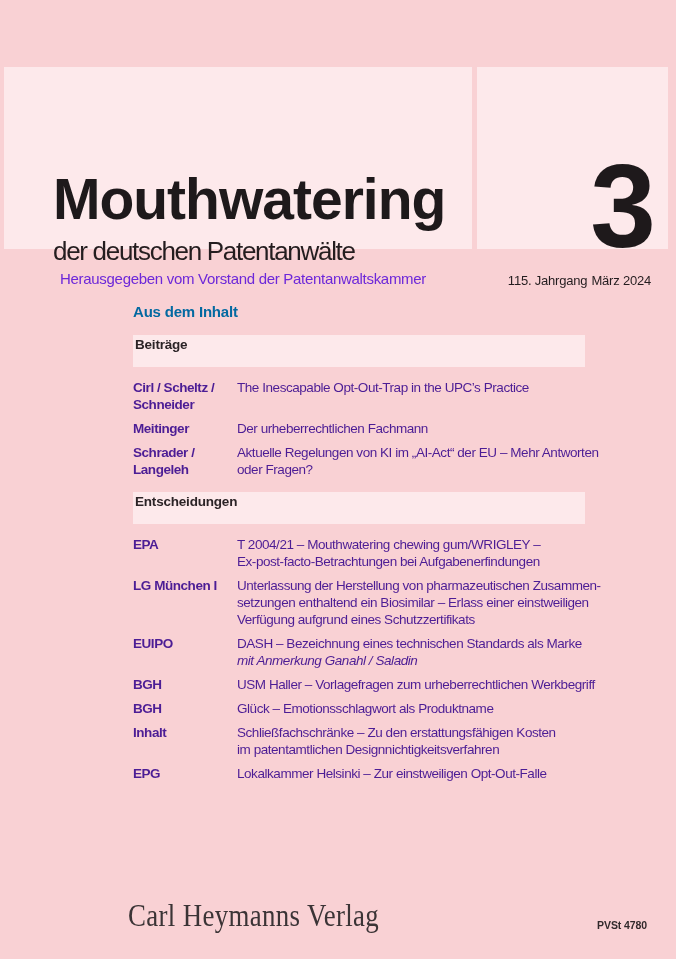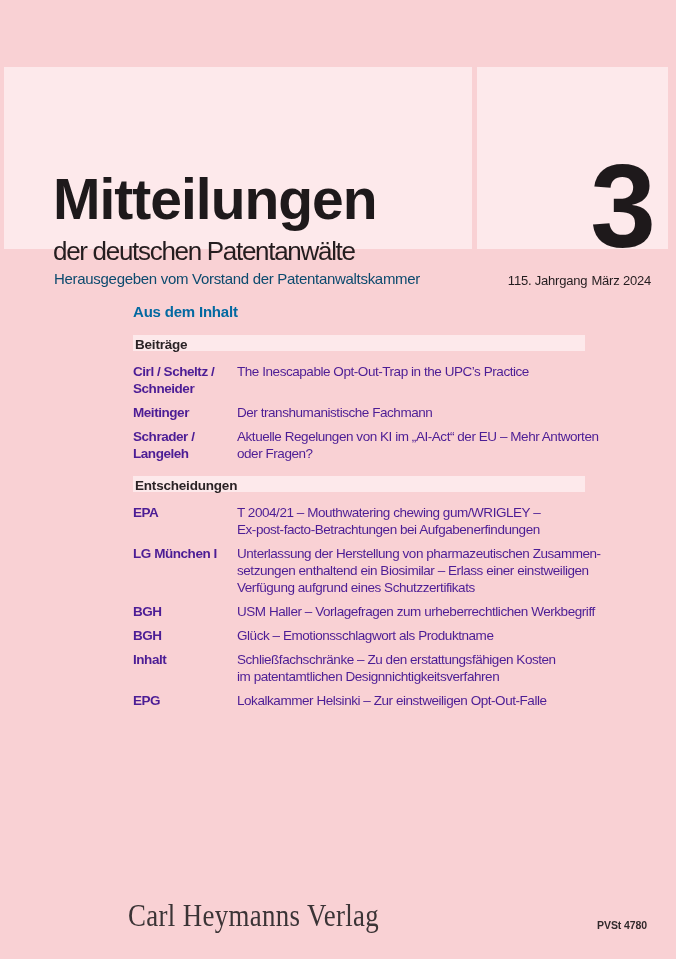--- a/index.html
+++ b/index.html
@@ -18,44 +18,44 @@
     position: absolute; left: 49px; top: 104px; margin: 0;
     font-size: 57px; line-height: 1; font-weight: 700;
     letter-spacing: -1px; color: #1e191b; white-space: pre;
   }
   .mast-subtitle {
     position: absolute; left: 49px; top: 171px; margin: 0;
     font-size: 26px; line-height: 1.05; font-weight: 400;
     letter-spacing: -1.3px; color: #241d1f; white-space: pre;
   }
   .mast-publisher {
-    position: absolute; left: 50px; top: 203px; margin: 0;
+    position: absolute; left: 56px; top: 203px; margin: 0;
     font-size: 15px; font-weight: 400; letter-spacing: -0.3px;
-    color: #0c4a6e; white-space: pre;
+    color: #6d28d9; white-space: pre;
   }
   .issue-number {
     position: absolute; right: 14px; top: 80px; margin: 0;
     font-size: 118px; line-height: 1; font-weight: 700;
     letter-spacing: -2px; color: #1e191b;
   }
   .issue-meta {
     position: absolute; right: 17px; top: 206px;
     display: flex; gap: 4px;
     font-size: 13px; font-weight: 400; letter-spacing: -0.2px; color: #241d1f;
     white-space: pre;
   }
 
   
   .contents { position: absolute; left: 133px; top: 303px; width: 455px; }
   .contents-heading {
     margin: 0; font-size: 15px; line-height: 18px; font-weight: 700;
     letter-spacing: -0.2px; color: #0369a1;
   }
   .section-band {
-    margin-top: 14px; width: 452px; height: 16px; line-height: 20px;
+    margin-top: 14px; width: 452px; height: 32px; line-height: 20px;
     background: #fde9eb; padding-left: 2px; box-sizing: border-box;
     font-size: 13.5px; font-weight: 700; letter-spacing: -0.2px; color: #2b2326;
   }
   .section-entries { margin-top: 12px; }
   .entry {
     display: grid; grid-template-columns: 104px 1fr;
     margin-top: 7px; font-size: 13.5px; line-height: 17px;
     letter-spacing: -0.45px; color: #4c1d95;
   }
   .entry:first-child { margin-top: 0; }
@@ -78,21 +78,21 @@
     font-weight: 700; letter-spacing: -0.1px; color: #322a2c;
     white-space: pre;
   }
 </style>
 </head>
 <body>
 
 <div class="page">
 
   <div class="panel panel-left">
-    <h1 class="mast-title">Mitteilungen</h1>
+    <h1 class="mast-title">Mouthwatering</h1>
     <h2 class="mast-subtitle">der deutschen Patentanwälte</h2>
     <p class="mast-publisher">Herausgegeben vom Vorstand der Patentanwaltskammer</p>
   </div>
 
   <div class="panel panel-right">
     <div class="issue-number">3</div>
     <div class="issue-meta">
       <span>115. Jahrgang</span>
       <span>März 2024</span>
     </div>
@@ -111,21 +111,21 @@
 Schneider</span>
     <span class="entry-text">
       <span class="entry-title">The Inescapable Opt-Out-Trap in the UPC’s Practice</span>
       
     </span>
   </div>
 
   <div class="entry">
     <span class="entry-source">Meitinger</span>
     <span class="entry-text">
-      <span class="entry-title">Der transhumanistische Fachmann</span>
+      <span class="entry-title">Der urheberrechtlichen Fachmann</span>
       
     </span>
   </div>
 
 
   <div class="entry">
     <span class="entry-source">Schrader /
 Langeleh</span>
     <span class="entry-text">
       <span class="entry-title">Aktuelle Regelungen von KI im „AI-Act“ der EU – Mehr Antworten
@@ -153,20 +153,27 @@
   <div class="entry">
     <span class="entry-source">LG München I</span>
     <span class="entry-text">
       <span class="entry-title">Unterlassung der Herstellung von pharmazeutischen Zusammen-
 setzungen enthaltend ein Biosimilar – Erlass einer einstweiligen
 Verfügung aufgrund eines Schutzzertifikats</span>
       
     </span>
   </div>
 
+  <div class="entry">
+    <span class="entry-source">EUIPO</span>
+    <span class="entry-text">
+      <span class="entry-title">DASH – Bezeichnung eines technischen Standards als Marke</span>
+      <span class="entry-note">mit Anmerkung Ganahl / Saladin</span>
+    </span>
+  </div>
 
   <div class="entry">
     <span class="entry-source">BGH</span>
     <span class="entry-text">
       <span class="entry-title">USM Haller – Vorlagefragen zum urheberrechtlichen Werkbegriff</span>
       
     </span>
   </div>
 
   <div class="entry">

